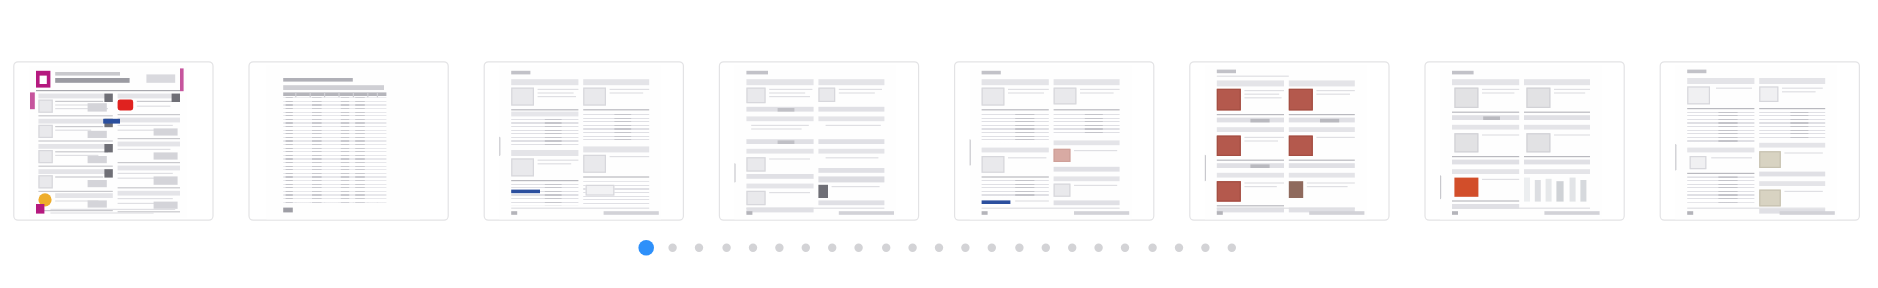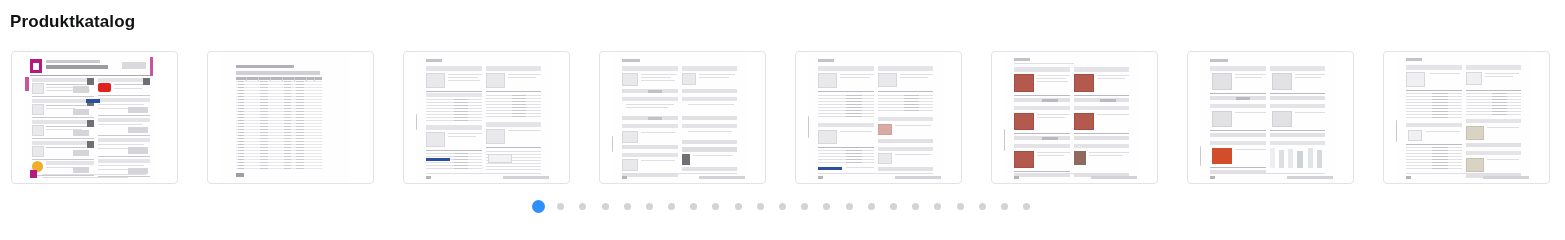--- a/index.html
+++ b/index.html
@@ -92,21 +92,20 @@
   .dot.active{
     width:13px;height:13px;background:#2e90fa;
     margin:0 4.6px;
   }
 </style>
 </head>
 <body>
 
 <div class="page">
 
-  <div class="catalog-title">Produktkatalog</div>
 
   <div class="carousel">
     <div class="track">
 
       <div class="thumb-card">
         <div class="sheet v-cover">
           <div class="cov-logo"></div>
           <div class="cov-bar"></div>
           <div class="cov-tab"></div>
           <div class="cov-brand"></div>

